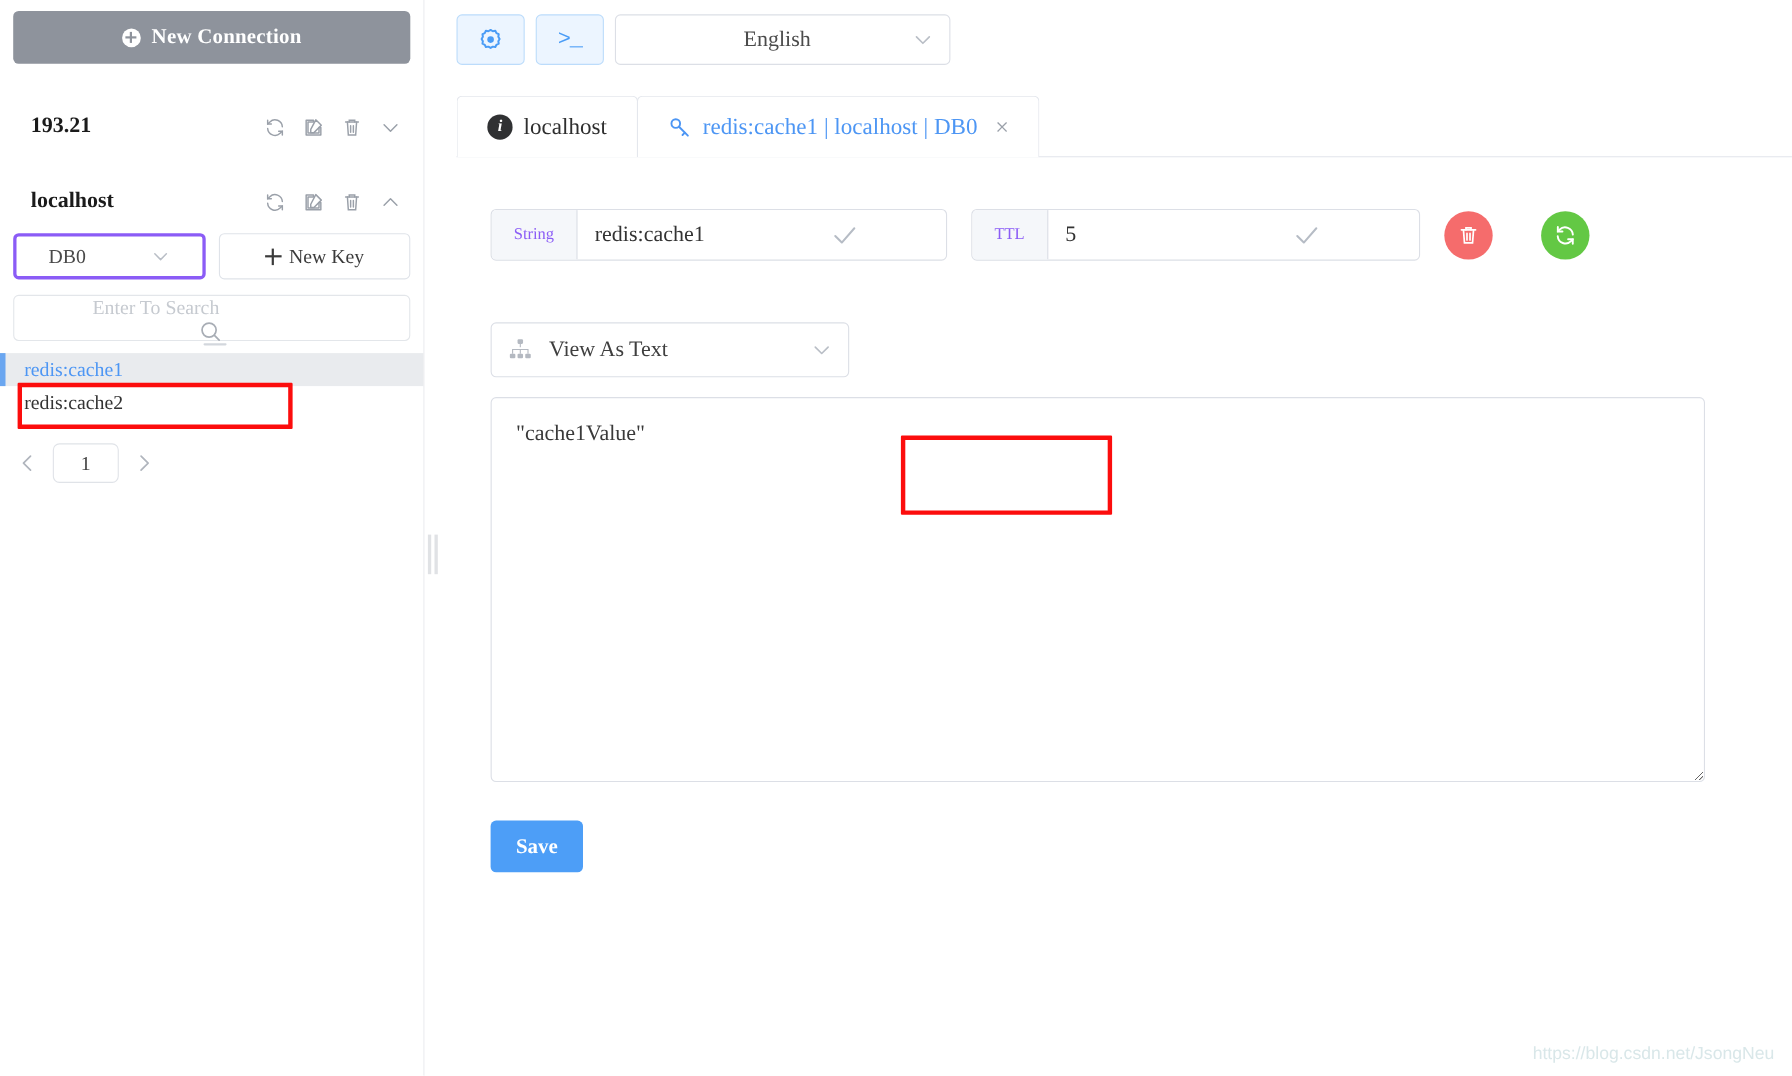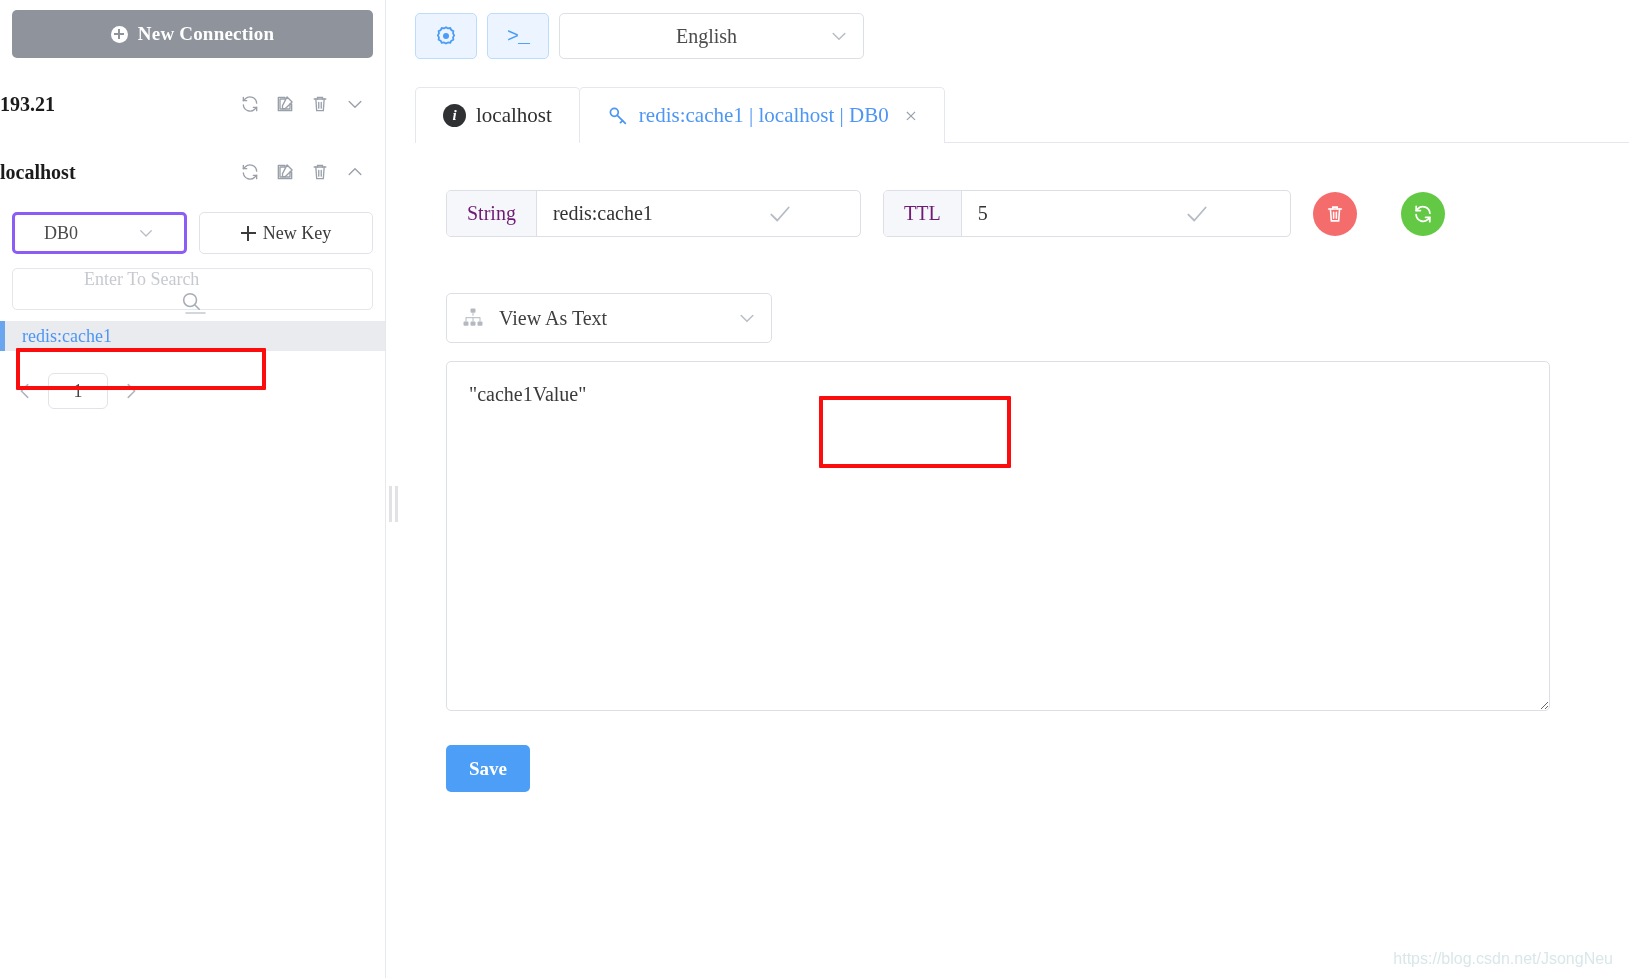--- a/index.html
+++ b/index.html
@@ -36,22 +36,22 @@
     background: #fff; position: relative; margin-right: 10px;
     display: inline-block;
   }
   .plus-circle::before, .plus-circle::after {
     content: ""; position: absolute; background: #8e939c;
   }
   .plus-circle::before { left: 3.5px; top: 7.5px; width: 10px; height: 2px; }
   .plus-circle::after  { top: 3.5px; left: 7.5px; height: 10px; width: 2px; }
 
   .conn-row {
-    display: flex; align-items: center;
-    padding: 0 20px 0 0;
+    display: flex; align-items: flex-end;
+    padding: 0 20px 0 28px;
     height: 44px;
     margin-top: 24px;
   }
   .conn-name {
     font-size: 20px; font-weight: bold; color: #1b1b1b;
     flex: 1;
     font-family: "Liberation Serif", serif;
   }
   .conn-actions { display: flex; align-items: center; gap: 15px; }
   .ic { width: 20px; height: 20px; display: block; color: #9aa0a9; cursor: pointer; }
@@ -224,21 +224,21 @@
     margin-top: 47px; margin-left: 44px;
   }
   .field {
     display: flex; align-items: center; height: 47px;
     border: 1px solid #dcdfe6; border-radius: 5px;
     overflow: hidden; background: #fff;
   }
   .field .prefix {
     height: 100%; display: flex; align-items: center; justify-content: center;
     background: #f5f7fa; border-right: 1px solid #dcdfe6;
-    padding: 0 20px; font-size: 20px; color: #701a75; min-width: 50px;
+    padding: 0 20px; font-size: 15px; color: #8b5cf6; min-width: 50px;
   }
   .field input {
     border: none; outline: none; height: 100%;
     font-size: 20px; color: #333; padding: 0 16px;
     font-family: "Liberation Serif", serif; background: transparent;
   }
   .field .ok {
     width: 26px; height: 26px; color: #b6bcc5; margin-right: 14px; cursor: pointer;
   }
   .field .ok svg { width: 100%; height: 100%; display: block; }
@@ -406,20 +406,23 @@
           <circle cx="11" cy="11" r="7"></circle>
             <path d="M16.3 16.3L21 21"></path>
         </svg>
       </span>
       <span class="search-check"></span>
     </div>
 
     <div class="key-list">
       <div class="key-item active">
         <span>redis:cache1</span>
+      </div>
+      <div class="key-item">
+        <span>redis:cache2</span>
       </div>
     </div>
 
     <div class="pager">
       <span class="pager-arrow">
         <svg viewBox="0 0 24 24" fill="none" stroke="currentColor" stroke-width="1.7" stroke-linecap="round" stroke-linejoin="round">
             <path d="M15 5l-7 7 7 7"></path>
           </svg>
       </span>
       <span class="pager-page">1</span>

